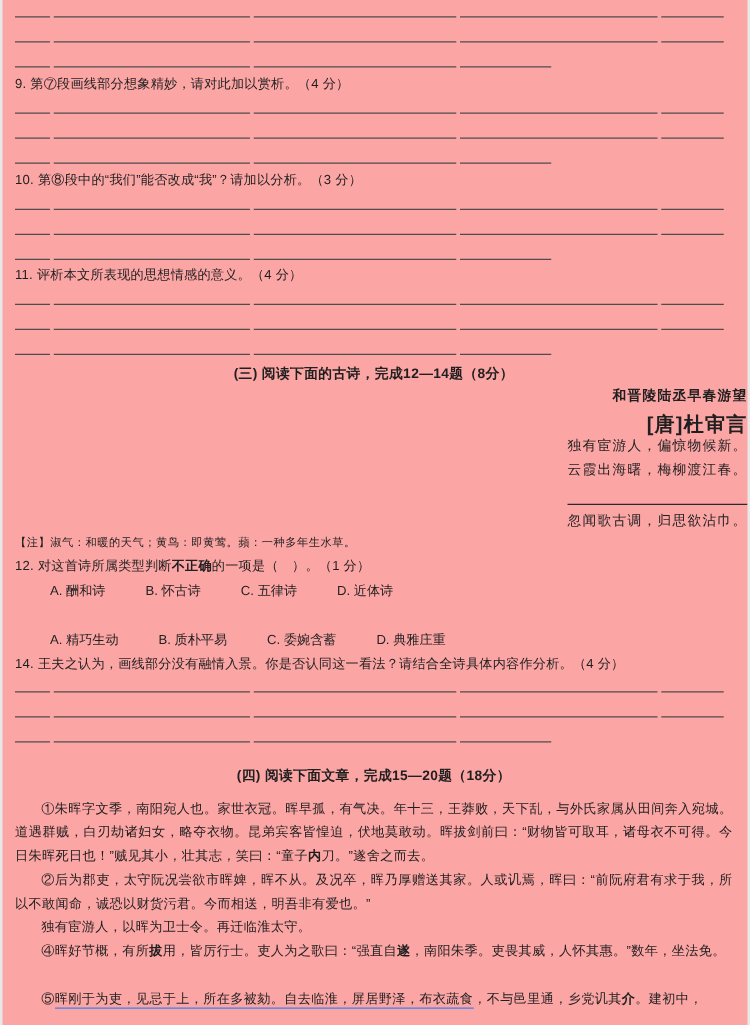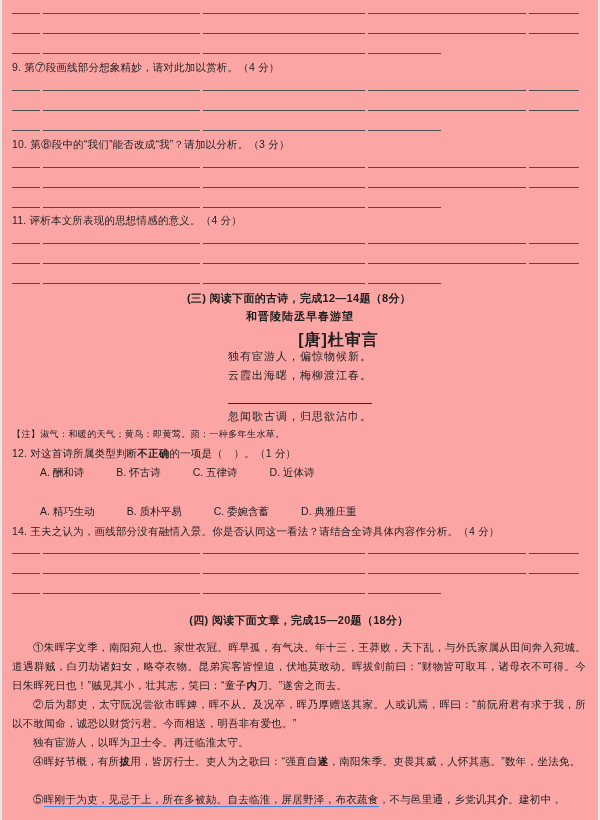--- a/index.html
+++ b/index.html
@@ -17,21 +17,21 @@
   .ans-block{position:absolute;left:10px;}
   .ans-row{display:flex;gap:3px;margin-bottom:19px;height:1px;}
   .seg{height:1px;background:#4d4d4d;}
   .s1{width:28px}.s2{width:157px}.s3{width:162px}.s4{width:158px}.s5{width:50px}.s4s{width:73px}
   
   .q{font-size:10.5px;line-height:15px;letter-spacing:0.2px;}
   .opts{display:flex;gap:32px;font-size:10.5px;padding-left:28px;}
   .b{font-weight:bold;}
   .heading{font-size:11px;font-weight:bold;letter-spacing:0.3px;text-align:center;}
   
-  .poem-line{position:absolute;left:0;right:0;text-align:center;font-size:11px;letter-spacing:1px;}
+  .poem-line{position:absolute;left:0;right:0;text-align:right;font-size:11px;letter-spacing:1px;}
   .poem-title{font-weight:bold;font-size:11px;}
   .poem-author{font-weight:bold;font-size:16px;padding-left:77px;}
   .u-inline{display:inline-block;border-bottom:1px solid #2a2a2a;padding-bottom:20px;}
   .sup{font-size:7px;vertical-align:super;}
   .note{font-size:9px;letter-spacing:0.4px;}
   
   .wen{font-size:10.5px;line-height:19px;text-align:justify;text-indent:21px;letter-spacing:0.3px;}
   .u-text{border-bottom:1px solid #3b82f6;padding-bottom:1px;}
 </style>
 </head>

